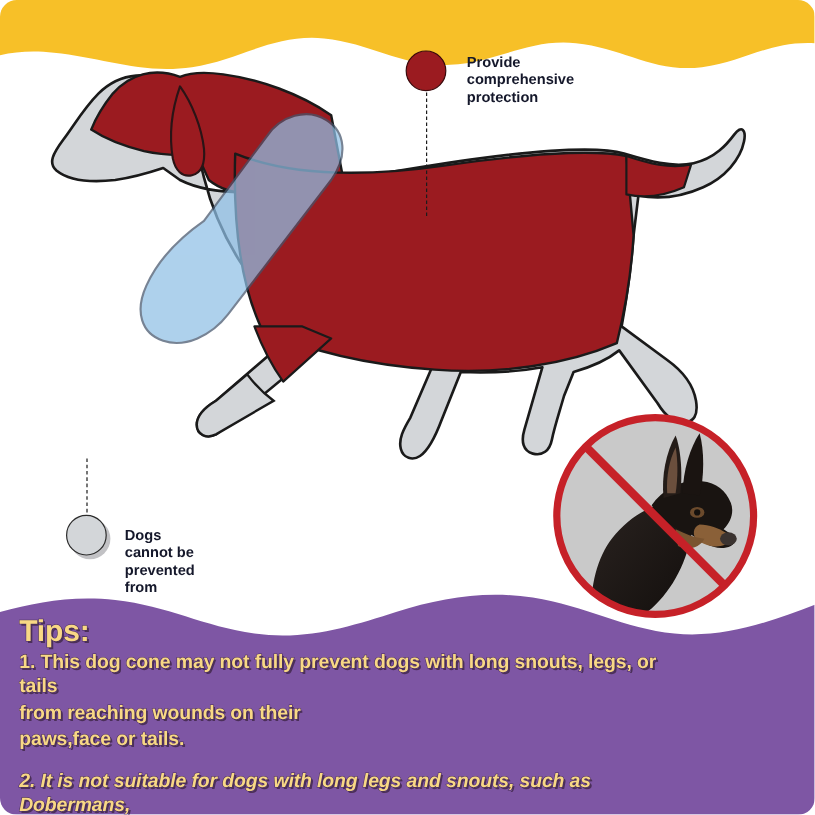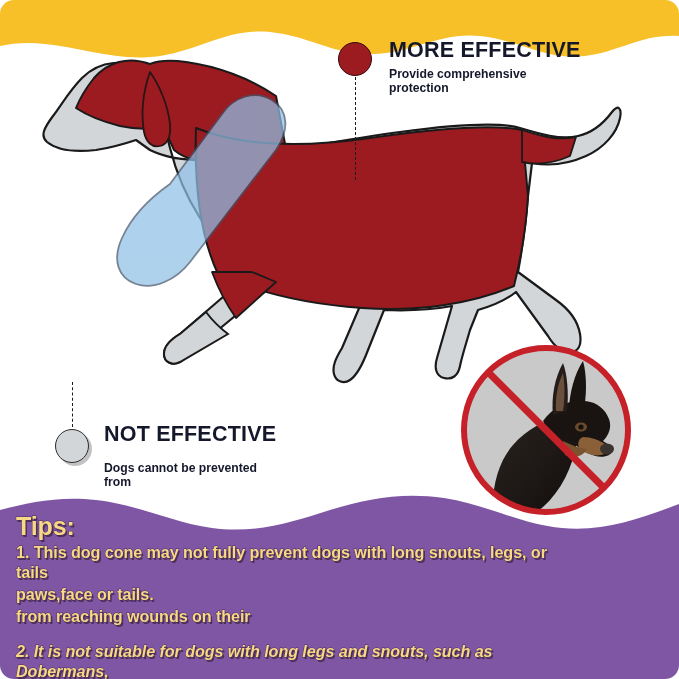--- a/index.html
+++ b/index.html
@@ -173,31 +173,29 @@
       <path d="M164,354 C164,346 170,340 180,334 L206,312
                C212,320 220,328 228,334 L180,362 C172,366 164,362 164,354 Z"></path>
     </g>
   </svg>
 
   <div class="leader" id="leader-more"></div>
 
   <div class="callout" id="callout-more">
     <div class="callout-dot dot-red"></div>
     <div id="more-text">
-      <div class="callout-title" id="more-title">MORE EFFECTIVE</div>
       <div class="callout-sub" id="more-sub">Provide comprehensive protection</div>
     </div>
   </div>
 
   <div class="leader" id="leader-not"></div>
 
   <div class="callout" id="callout-not">
     <div class="callout-dot dot-grey"></div>
     <div id="not-text">
-      <div class="callout-title" id="not-title">NOT EFFECTIVE</div>
       <div class="callout-sub" id="not-sub">
         <div>Dogs cannot be prevented from</div>
       </div>
     </div>
   </div>
 
   <svg id="doberman-medallion" viewBox="0 0 178 178">
     <defs>
       <clipPath id="circleClip">
           <circle cx="89" cy="89" r="82"></circle>
@@ -245,22 +243,22 @@
              C256,58 292,46 330,34 C368,22 404,16 444,22
              C488,29 520,48 562,52 C604,56 642,42 679,28
              L679,203 L0,203 Z" fill="#7E56A4"></path>
   </svg>
 
   <div id="tips-panel">
     <div class="tips-text" id="tips-heading">Tips:</div>
 
     <div>
       <div class="tips-text tips-item">1. This dog cone may not fully prevent dogs with long snouts, legs, or tails</div>
+      <div class="tips-text tips-item">from reaching wounds on their</div>
       <div class="tips-text tips-item">paws,face or tails.</div>
-      <div class="tips-text tips-item">from reaching wounds on their</div>
     </div>
 
     <div id="tips-item-2">
       <div class="tips-text tips-item">2. It is not suitable for dogs with long legs and snouts, such as Dobermans,</div>
     </div>
   </div>
 
 </div>
 
 </body></html>

